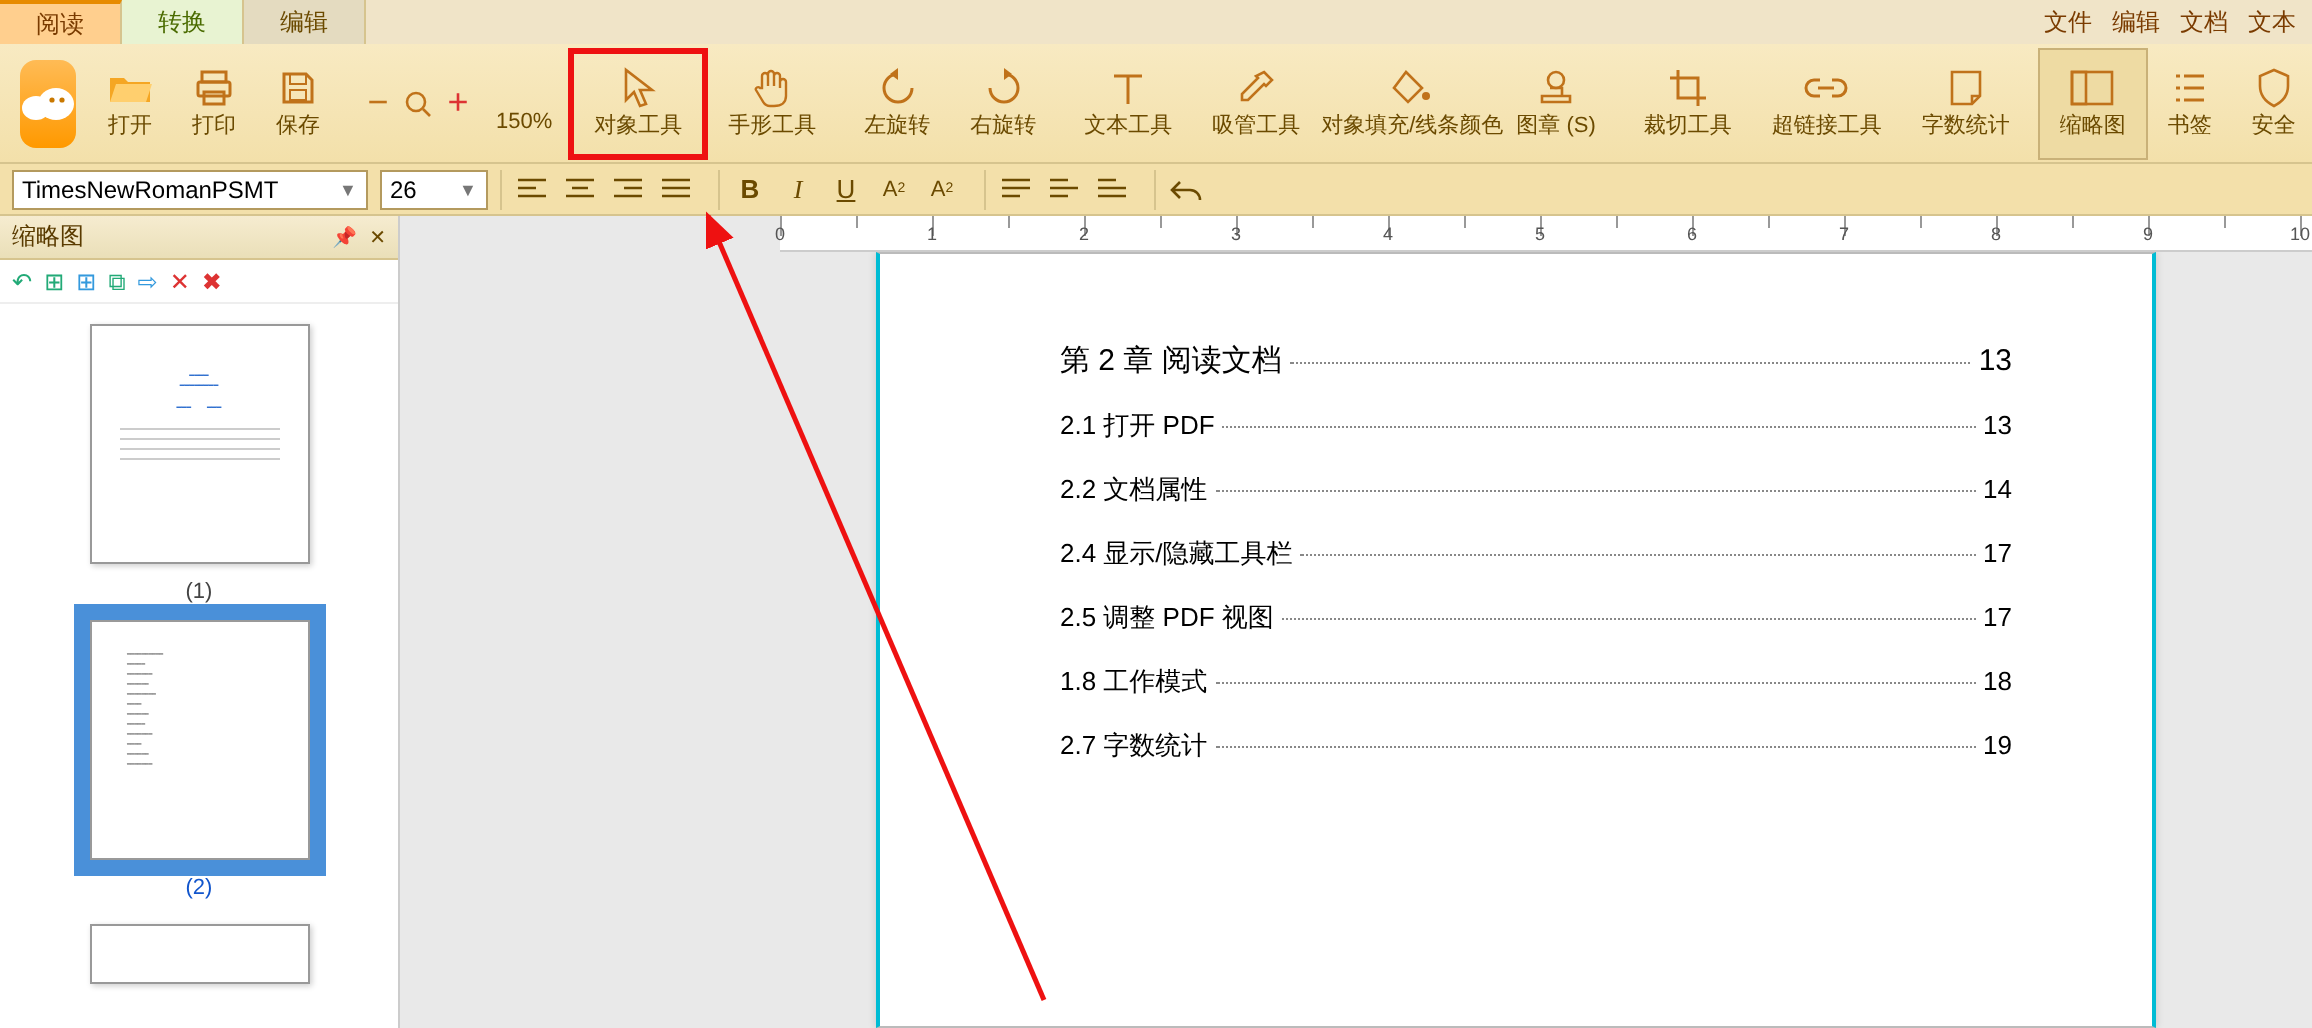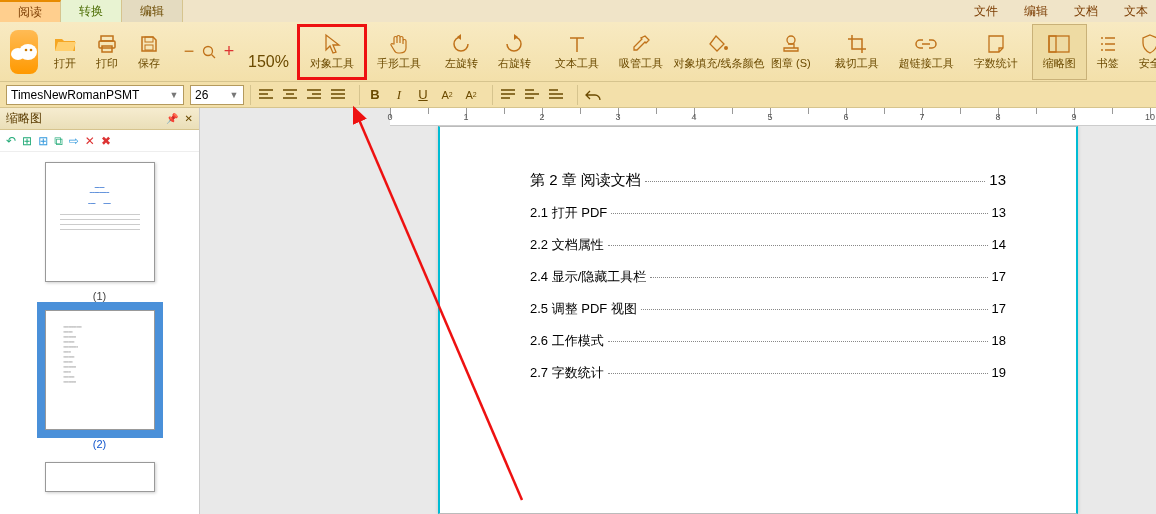--- a/index.html
+++ b/index.html
@@ -5,21 +5,21 @@
   * { box-sizing: border-box; margin: 0; padding: 0; font-family: "Microsoft YaHei", Arial, sans-serif; }
   body { width: 1156px; height: 514px; overflow: hidden; background: #fff; position: relative; }
 
   
   .tabs-row { height: 22px; display: flex; align-items: stretch; background: #f0e4c8; font-size: 12px; }
   .main-tabs { display: flex; }
   .main-tabs .tab { padding: 2px 18px; border-right: 1px solid #d6c48e; display:flex; align-items:center; cursor:pointer; }
   .main-tabs .tab.active { background: #ffcf8e; color:#7a3b00; border-top:2px solid #e78b00;}
   .main-tabs .tab.alt1 { background:#e8f3d2; color:#4a6b00;text-align:right;}
   .main-tabs .tab.alt2 { background:#e4dbc0; color:#6b4a00;}
-  .menus { margin-left:auto; display:flex; gap:26px; padding:3px 8px 0 0; font-size:12px; color:#7a3b00;}
+  .menus { margin-left:auto; display:flex; gap:10px; padding:3px 8px 0 0; font-size:12px; color:#7a3b00;}
   .menus span{cursor:pointer;}
 
   
   .toolbar { height: 60px; background: linear-gradient(#f8eac2,#f3e0aa); display:flex; align-items:center; padding:0 4px; gap:0; border-bottom:1px solid #d6c48e; font-size:11px; color:#6b4a00;}
   .tb-btn { display:flex; flex-direction:column; align-items:center; justify-content:center; height:56px; padding:0 10px; gap:2px; cursor:pointer;}
   .tb-btn .ic { width:22px; height:22px; display:flex; align-items:center;justify-content:center;}
   .tb-btn .lbl { font-size:11px; white-space:nowrap; text-align:center; line-height:1.1;}
   .tb-sep { width:1px; height:44px; background:#d6c48e; margin:0 2px;}
   .tb-btn.highlight { border:3px solid #e11; }
   .tb-btn.panel-active { background:#eedba3; border:1px solid #c9b178;}
@@ -133,21 +133,21 @@
     <span class="z">−</span>
     <span class="ic" style="width:14px">
         <svg width="14" height="14" viewBox="0 0 14 14">
           <circle cx="6" cy="6" r="4.5" fill="none" stroke="#c0721a" stroke-width="1.3"></circle>
           <line x1="9.5" y1="9.5" x2="13" y2="13" stroke="#c0721a" stroke-width="1.3"></line>
         </svg>
       </span>
     <span class="z" style="color:#d33">+</span>
   </div>
   <div class="tb-btn" style="padding:0 4px">
-    <span class="lbl" style="font-size:16px;margin-top:20px">150%</span>
+    <span class="lbl" style="font-size:11px;margin-top:20px">150%</span>
   </div>
   <div class="tb-sep"></div>
 
   <div class="tb-btn highlight">
     <span class="ic">
         <svg width="18" height="22" viewBox="0 0 18 22">
           <path d="M3 2l0 15 4-4 3 7 3-1-3-7 6 0z" fill="none" stroke="#c0721a" stroke-width="1.3"></path>
         </svg>
       </span>
     <span class="lbl">对象工具</span>
@@ -400,21 +400,21 @@
             <span class="t">2.4 显示/隐藏工具栏</span>
             <span class="dots"></span>
             <span class="pg">17</span>
           </div>
           <div class="toc-row">
             <span class="t">2.5 调整 PDF 视图</span>
             <span class="dots"></span>
             <span class="pg">17</span>
           </div>
           <div class="toc-row">
-            <span class="t">2.6 工作模式</span>
+            <span class="t">1.8 工作模式</span>
             <span class="dots"></span>
             <span class="pg">18</span>
           </div>
           <div class="toc-row">
             <span class="t">2.7 字数统计</span>
             <span class="dots"></span>
             <span class="pg">19</span>
           </div>
         </div>
     </div>

